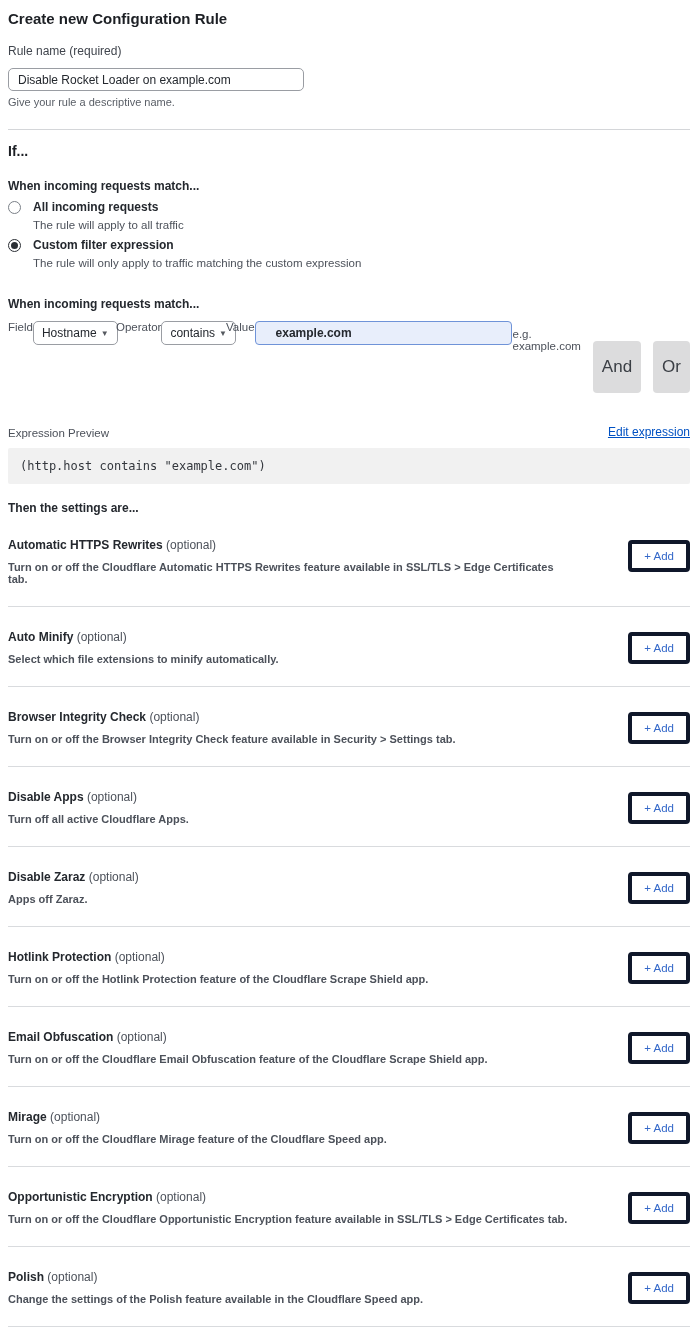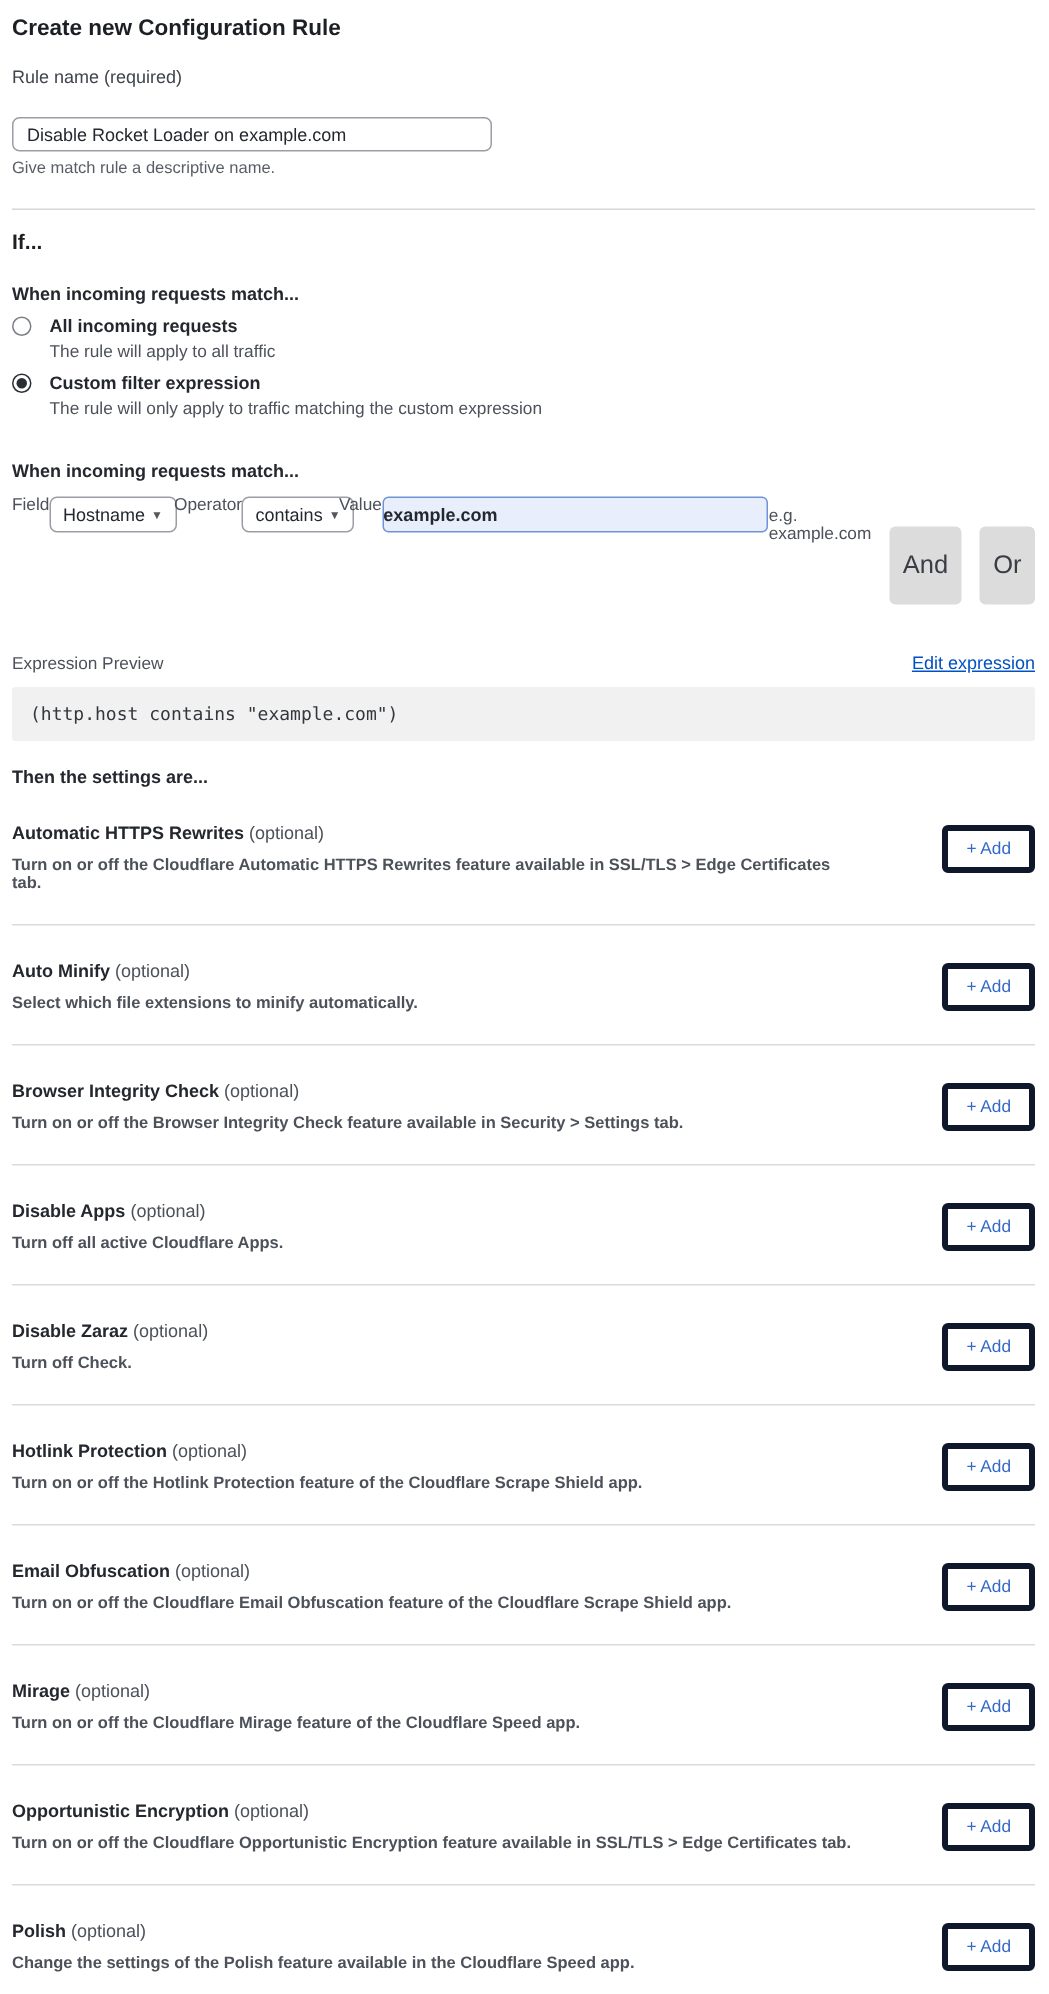--- a/index.html
+++ b/index.html
@@ -9,22 +9,22 @@
     font-family: "Liberation Sans", sans-serif;
     color: #24282e;
     -webkit-font-smoothing: antialiased;
   }
   .container { padding: 8px 9px 14px 8px; }
 
   .page-title { font-size: 15px; font-weight: 700; color: #1c1f24; margin-top: 2px; }
 
   .field-label { font-size: 12px; color: #40454d; margin-top: 17px; }
   .rule-name-input {
-    margin-top: 20px;
-    width: 320px; height: 23px;
+    margin-top: 10px;
+    width: 296px; height: 23px;
     border: 1px solid #9a9da3; border-radius: 5px;
     padding: 0 9px; font-size: 12px; color: #24282e;
     font-family: "Liberation Sans", sans-serif;
     background: #fff; outline: none;
   }
   .help-text { font-size: 11px; color: #595e66; margin-top: 5px; }
 
   .divider { border: none; border-top: 1px solid #d4d6d9; margin-top: 21px; }
 
   .if-heading { font-size: 14px; font-weight: 700; margin-top: 13px; color: #1c1f24; }
@@ -54,21 +54,21 @@
   .select-box {
     height: 24px; border: 1px solid #9a9da3; border-radius: 5px;
     background: #fff; display: flex; align-items: center;
     padding: 0 8px; font-size: 12px; color: #24282e; cursor: pointer;
   }
   .select-box .select-value { flex: 1 1 auto; overflow: hidden; white-space: nowrap; }
   .chevron { font-size: 8px; color: #55595f; margin-left: 4px; }
   .value-input {
     height: 24px; width: 100%;
     border: 1px solid #6f93d8; border-radius: 4px;
-    background: #e8eefb; padding: 0 0;
+    background: #e8eefb; padding: 0 20px;
     font-size: 12px; font-weight: 700; color: #24282e;
     font-family: "Liberation Sans", sans-serif; outline: none;
   }
   .value-hint { font-size: 11.5px; color: #4c515a; margin-top: 7px; }
   .andor-group { display: flex; margin-left: 12px; margin-top: 20px; }
   .andor-btn {
     background: #dcdcdd; color: #3a3e44; border: none; border-radius: 4px;
     font-size: 17px; padding: 16px 9px; cursor: pointer;
     font-family: "Liberation Sans", sans-serif;
   }
@@ -103,21 +103,21 @@
 </style>
 </head>
 <body>
 
 <div class="container">
 
   <h1 class="page-title">Create new Configuration Rule</h1>
 
   <div class="field-label">Rule name (required)</div>
   <input class="rule-name-input" type="text" value="Disable Rocket Loader on example.com" style="">
-  <div class="help-text">Give match rule a descriptive name.</div>
+  <div class="help-text">Give your rule a descriptive name.</div>
 
   <hr class="divider">
 
   <h2 class="if-heading">If...</h2>
   <h3 class="match-heading">When incoming requests match...</h3>
 
   <div class="radio-option">
     <span class="radio-circle"></span>
     <span class="radio-texts">
       <div class="radio-label">All incoming requests</div>
@@ -213,21 +213,21 @@
       </div>
       <button class="add-btn">+ Add</button>
     </div>
 
     <div class="setting-row">
       <div class="setting-texts">
         <div class="setting-title">
           <b>Disable Zaraz</b>
           <span class="setting-optional">(optional)</span>
         </div>
-        <div class="setting-desc">Turn off Check.</div>
+        <div class="setting-desc">Apps off Zaraz.</div>
       </div>
       <button class="add-btn">+ Add</button>
     </div>
 
     <div class="setting-row">
       <div class="setting-texts">
         <div class="setting-title">
           <b>Hotlink Protection</b>
           <span class="setting-optional">(optional)</span>
         </div>

